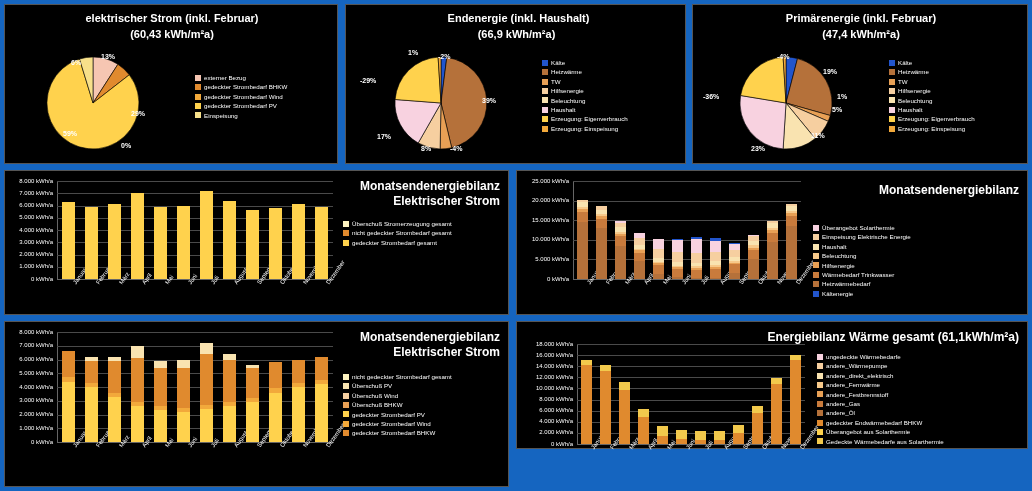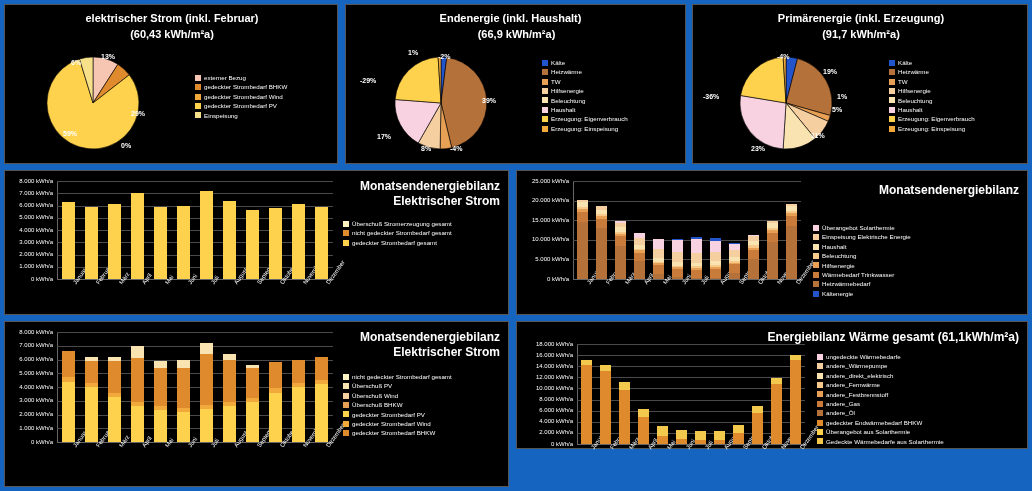--- a/index.html
+++ b/index.html
@@ -56,21 +56,21 @@
           <span>gedeckter Strombedarf PV</span>
         </div>
       <div class="li">
           <span class="sw" style="background:#f7e08a"></span>
           <span>Einspeisung</span>
         </div>
     </div>
   </div>
 
   <div class="panel" style="left:345px;top:4px;width:341px;height:160px;">
-    <div class="ptitle" style="position:absolute;left:0;top:6px;width:329px;">Endenergie (inkl. Haushalt)</div>
+    <div class="ptitle" style="position:absolute;left:8px;top:6px;width:329px;">Endenergie (inkl. Haushalt)</div>
     <div class="ptitle" style="position:absolute;left:6px;top:22px;width:329px;">(66,9 kWh/m²a)</div>
     <svg width="170" height="112" viewBox="0 0 170 112" style="position:absolute;left:10px;top:42px;">
       <g transform="translate(85,56)">
         <path d="M0,0 L0,-46 A46,46 0 0,1 5.8,-45.6 Z" fill="#2255cc" stroke="#000" stroke-width="0.6"></path>
         <path d="M0,0 L5.8,-45.6 A46,46 0 0,1 10.7,44.7 Z" fill="#b5713a" stroke="#000" stroke-width="0.6"></path>
         <path d="M0,0 L10.7,44.7 A46,46 0 0,1 -0.9,46 Z" fill="#e8a055" stroke="#000" stroke-width="0.6"></path>
         <path d="M0,0 L-0.9,46 A46,46 0 0,1 -22.8,40 Z" fill="#f6cfa0" stroke="#000" stroke-width="0.6"></path>
         <path d="M0,0 L-22.8,40 A46,46 0 0,1 -45.9,-3.5 Z" fill="#f8d2e0" stroke="#000" stroke-width="0.6"></path>
         <path d="M0,0 L-45.9,-3.5 A46,46 0 0,1 -2.9,-45.9 Z" fill="#ffd24d" stroke="#000" stroke-width="0.6"></path>
         <path d="M0,0 L-2.9,-45.9 A46,46 0 0,1 0,-46 Z" fill="#f2a93b" stroke="#000" stroke-width="0.6"></path>
@@ -113,22 +113,22 @@
           <span>Erzeugung: Eigenverbrauch</span>
         </div>
       <div class="li">
           <span class="sw" style="background:#f2a93b"></span>
           <span>Erzeugung: Einspeisung</span>
         </div>
     </div>
   </div>
 
   <div class="panel" style="left:692px;top:4px;width:336px;height:160px;">
-    <div class="ptitle" style="position:absolute;left:6px;top:6px;width:324px;">Primärenergie (inkl. Erzeugung)</div>
-    <div class="ptitle" style="position:absolute;left:6px;top:22px;width:324px;">(91,7 kWh/m²a)</div>
+    <div class="ptitle" style="position:absolute;left:6px;top:6px;width:324px;">Primärenergie (inkl. Februar)</div>
+    <div class="ptitle" style="position:absolute;left:6px;top:22px;width:324px;">(47,4 kWh/m²a)</div>
     <svg width="170" height="112" viewBox="0 0 170 112" style="position:absolute;left:8px;top:42px;">
       <g transform="translate(85,56)">
         <path d="M0,0 L0,-46 A46,46 0 0,1 11.5,-44.5 Z" fill="#2255cc" stroke="#000" stroke-width="0.6"></path>
         <path d="M0,0 L11.5,-44.5 A46,46 0 0,1 44.3,12.5 Z" fill="#b5713a" stroke="#000" stroke-width="0.6"></path>
         <path d="M0,0 L44.3,12.5 A46,46 0 0,1 42.2,18.3 Z" fill="#e8a055" stroke="#000" stroke-width="0.6"></path>
         <path d="M0,0 L42.2,18.3 A46,46 0 0,1 29.2,35.6 Z" fill="#f6cfa0" stroke="#000" stroke-width="0.6"></path>
         <path d="M0,0 L29.2,35.6 A46,46 0 0,1 -2.9,45.9 Z" fill="#f9e3b0" stroke="#000" stroke-width="0.6"></path>
         <path d="M0,0 L-2.9,45.9 A46,46 0 0,1 -45.4,-7.5 Z" fill="#f8d2e0" stroke="#000" stroke-width="0.6"></path>
         <path d="M0,0 L-45.4,-7.5 A46,46 0 0,1 -2.9,-45.9 Z" fill="#ffd24d" stroke="#000" stroke-width="0.6"></path>
         <path d="M0,0 L-2.9,-45.9 A46,46 0 0,1 0,-46 Z" fill="#f2a93b" stroke="#000" stroke-width="0.6"></path>

